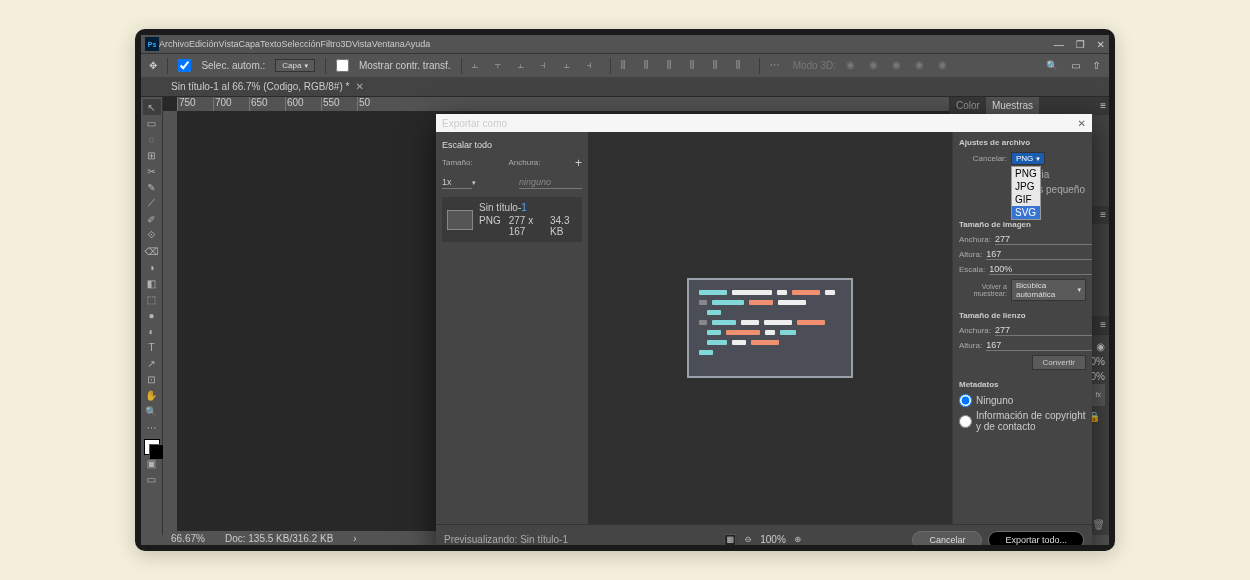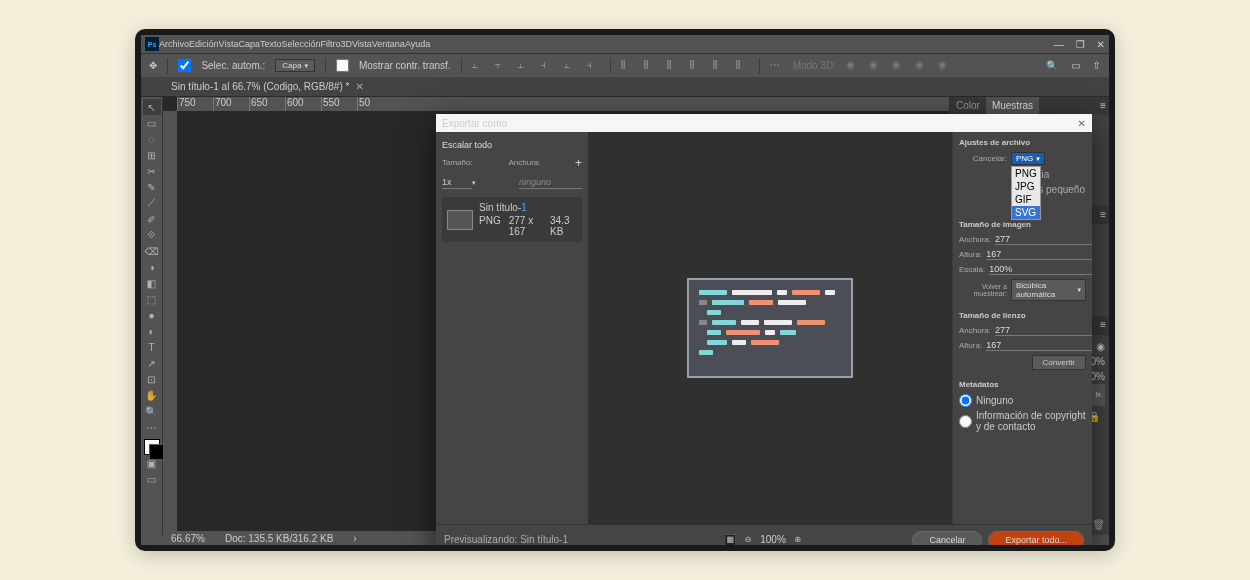--- a/index.html
+++ b/index.html
@@ -77,21 +77,21 @@
 .radio-row input{margin:0}
 .chk-row{display:flex;align-items:center;gap:4px;margin-bottom:3px;font-size:8px}
 .link-txt{color:#7db3e8;text-decoration:underline;font-size:8px}
 .restore-btn{background:#5a5a5a;border:1px solid #333;color:#ccc;padding:2px 10px;font-size:8px;cursor:pointer;float:right}
 .dialog-footer{height:30px;border-top:1px solid #333;display:flex;align-items:center;padding:0 8px;font-size:8px;background:#454545}
 .foot-left{color:#aaa}
 .foot-center{position:absolute;left:50%;transform:translateX(-50%);display:flex;align-items:center;gap:6px}
 .foot-ico{width:12px;height:12px;display:flex;align-items:center;justify-content:center;font-size:8px;color:#ccc}
 .foot-right{margin-left:auto;display:flex;gap:6px}
 .btn{background:#5a5a5a;border:1px solid #6a6a6a;padding:3px 16px;border-radius:10px;color:#ddd;font-size:9px;cursor:pointer}
-.btn.primary{background:#c2410c}
+.btn.primary{background:#000000}
 </style>
 </head>
 <body>
 
 <div class="outer">
 <div class="app">
 
 <div class="menubar">
   <div class="ps-logo">Ps</div>
   <span class="menu-item">Archivo</span>

